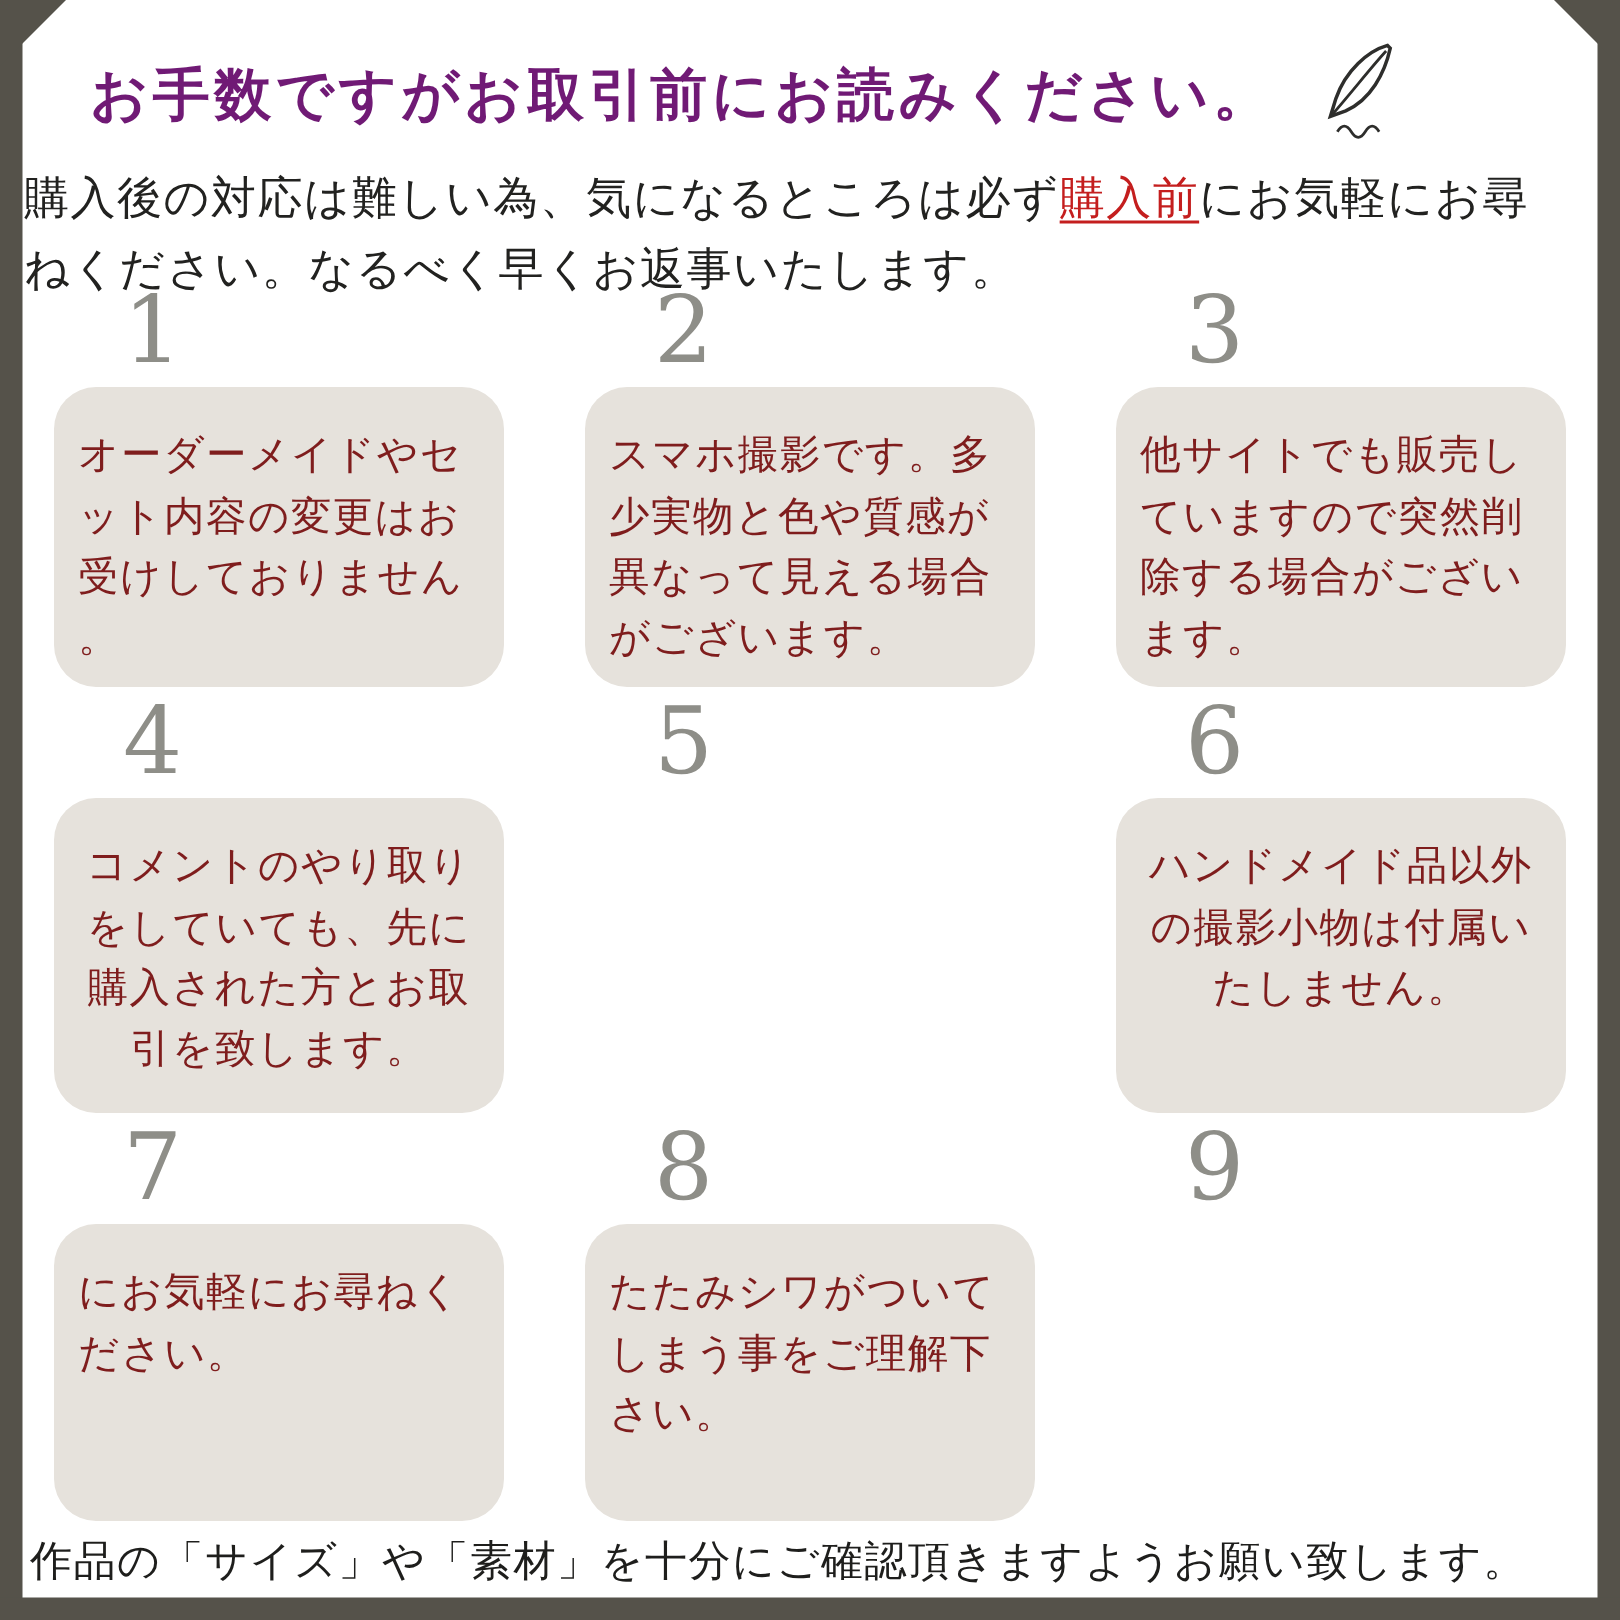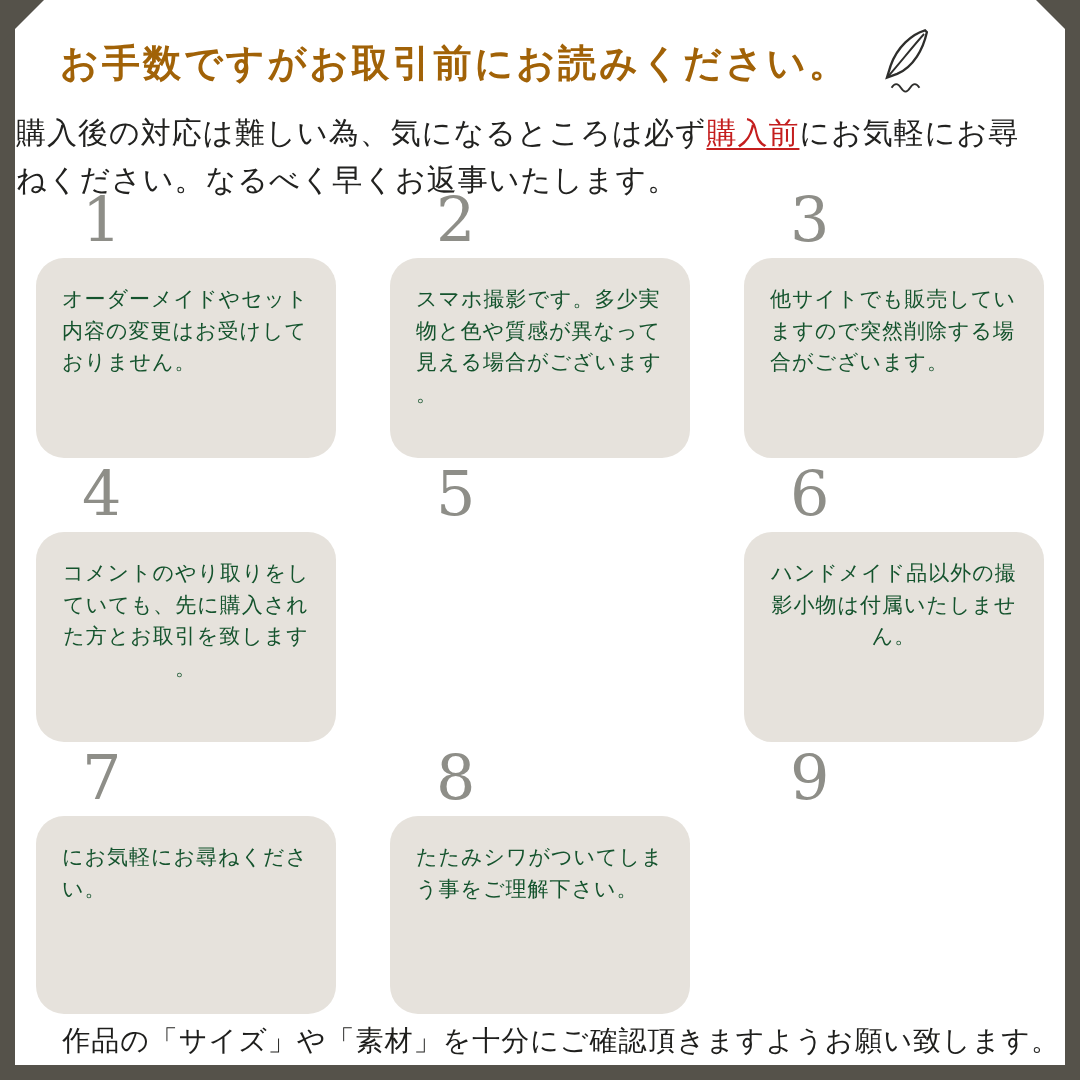--- a/index.html
+++ b/index.html
@@ -15,45 +15,45 @@
   .border-left{left:0;top:0;width:15px;height:1080px;}
   .border-right{right:0;top:0;width:15px;height:1080px;}
   .border-bottom{left:0;bottom:0;width:1080px;height:15px;}
   .corner-tl{position:absolute;left:0;top:0;width:0;height:0;
     border-top:44px solid #55524a;border-right:44px solid transparent;}
   .corner-tr{position:absolute;right:0;top:0;width:0;height:0;
     border-top:44px solid #55524a;border-left:44px solid transparent;}
 
   
   .title-row{position:absolute;top:30px;left:60px;display:flex;align-items:center;gap:10px;}
-  .title{font-size:38px;font-weight:600;letter-spacing:3px;color:#a16207;margin:0;white-space:nowrap;}
+  .title{font-size:38px;font-weight:600;letter-spacing:3px;color:#701a75;margin:0;white-space:nowrap;}
   .quill{flex:0 0 auto;margin-top:-6px;}
 
   
   .intro{position:absolute;top:110px;left:16px;width:1018px;margin:0;
     font-size:30px;line-height:1.55;letter-spacing:1px;color:#222220;line-break:anywhere;word-break:break-all;}
   .red-link{color:#c41e1e;text-decoration:underline;text-underline-offset:5px;text-decoration-thickness:2px;}
 
   
   .row{position:absolute;left:36px;width:1008px;display:flex;gap:54px;}
   .row1{top:188px;}
   .row2{top:462px;}
   .row3{top:746px;}
   .cell{width:300px;flex:0 0 300px;display:flex;flex-direction:column;}
   .num{font-family:"DejaVu Serif","Liberation Serif",serif;
     font-size:62px;line-height:64px;height:64px;color:#8e8e88;padding-left:46px;margin-bottom:6px;}
   .card{background:#e6e2dc;border-radius:28px;box-sizing:border-box;
-    padding:26px 26px;font-size:21px;line-height:1.5;letter-spacing:1px;color:#14532d;
+    padding:26px 16px;font-size:27px;line-height:1.5;letter-spacing:1px;color:#7f1d1d;
     line-break:anywhere;word-break:break-all;}
   .row1 .card{height:200px;}
   .row2 .card{height:210px;text-align:center;}
   .row3 .card{height:198px;}
 
   
-  .footer{position:absolute;top:1022px;left:20px;width:1040px;text-align:right;
+  .footer{position:absolute;top:1022px;left:20px;width:1040px;text-align:left;
     font-size:28px;letter-spacing:1px;color:#1e1e1c;white-space:nowrap;}
 </style>
 </head>
 <body>
 
 <div class="canvas">
 
   <div class="border-left"></div>
   <div class="border-right"></div>
   <div class="border-bottom"></div>

